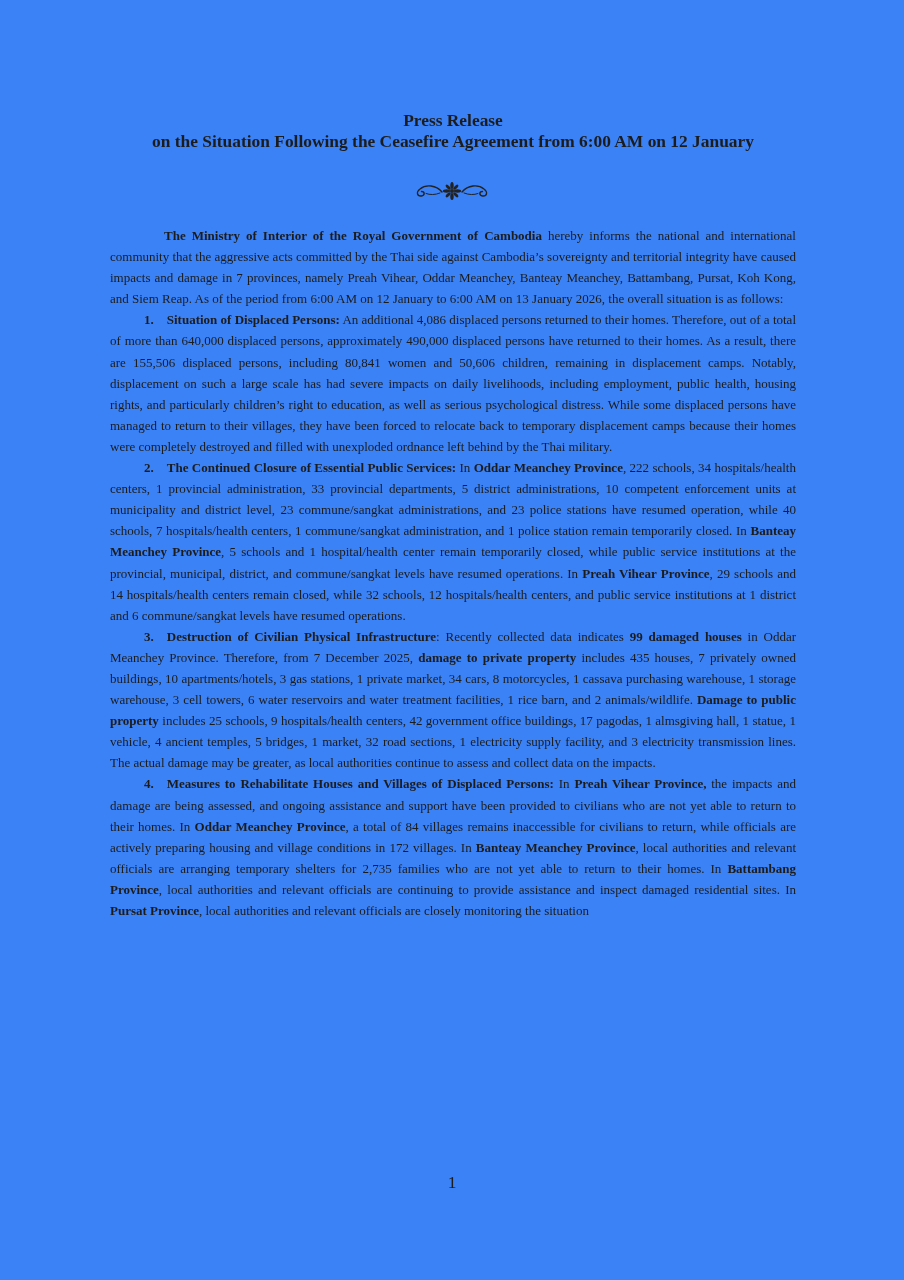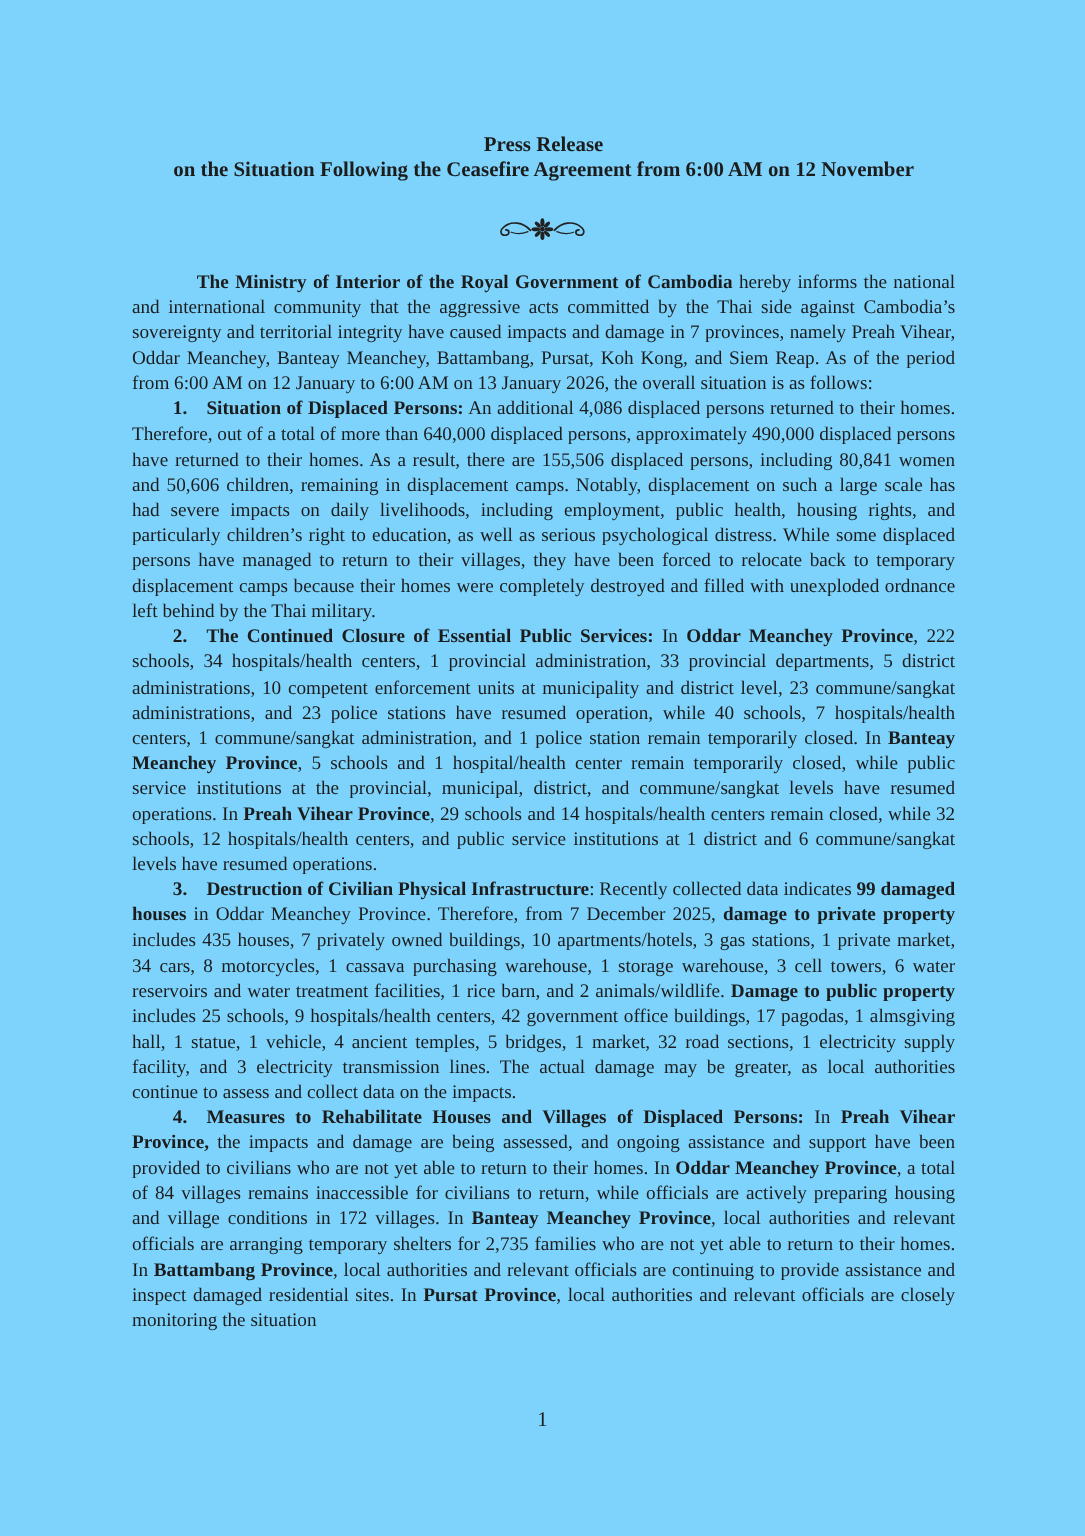--- a/index.html
+++ b/index.html
@@ -4,59 +4,59 @@
 <style>
   * { margin: 0; padding: 0; box-sizing: border-box; }
   html, body { background: #ffffff; }
   body {
     width: 904px; height: 1280px;
     position: relative;
     font-family: "Liberation Serif", serif;
     color: #1c1c1c;
     overflow: hidden;
   }
-  .page { position: absolute; inset: 0; background: #7dd3fc; }
+  .page { position: absolute; inset: 0; background: #3b82f6; }
   .title-block {
     position: absolute;
     top: 110px; left: 100px; width: 706px;
     text-align: center;
     font-weight: bold;
     font-size: 17.4px;
     line-height: 21px;
   }
   .ornament-wrap {
     position: absolute;
     top: 180px; left: 0; width: 904px;
     text-align: center;
   }
   .ornament-wrap svg { display: inline-block; vertical-align: middle; }
   .doc-body {
     position: absolute;
     top: 225px; left: 110px; width: 686px;
-    font-size: 16px;
+    font-size: 13px;
     line-height: 21.1px;
   }
   .para { text-align: justify; text-indent: 54px; }
   .para.numbered { text-indent: 34px; }
   .b { font-weight: bold; }
   .page-number {
     position: absolute;
     top: 1172px; left: 0; width: 904px;
     text-align: center;
     font-size: 17.4px;
   }
 </style>
 </head>
 <body>
 
 <div class="page">
 
   <div class="title-block">
     <div>Press Release</div>
-    <div>on the Situation Following the Ceasefire Agreement from 6:00 AM on 12 November</div>
+    <div>on the Situation Following the Ceasefire Agreement from 6:00 AM on 12 January</div>
   </div>
 
   <div class="ornament-wrap">
     <svg width="96" height="22" viewBox="0 0 96 22" fill="none" xmlns="http://www.w3.org/2000/svg">
 
       <path d="M38 12 C32 5, 22 4, 16 9 C12 12, 13 16.5, 17.5 16 C21 15.5, 21 11.5, 17.5 11.5" stroke="#222" stroke-width="1.4" fill="none" stroke-linecap="round"></path>
       <path d="M36 13 C31 15, 26 15, 22 13.5" stroke="#222" stroke-width="1" fill="none" stroke-linecap="round"></path>
 
       <path d="M58 12 C64 5, 74 4, 80 9 C84 12, 83 16.5, 78.5 16 C75 15.5, 75 11.5, 78.5 11.5" stroke="#222" stroke-width="1.4" fill="none" stroke-linecap="round"></path>
       <path d="M60 13 C65 15, 70 15, 74 13.5" stroke="#222" stroke-width="1" fill="none" stroke-linecap="round"></path>

